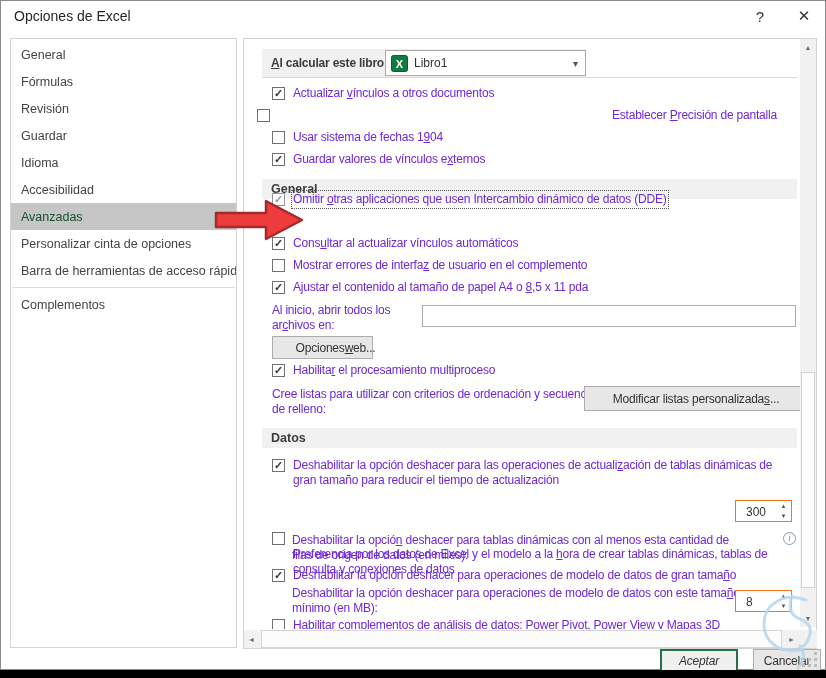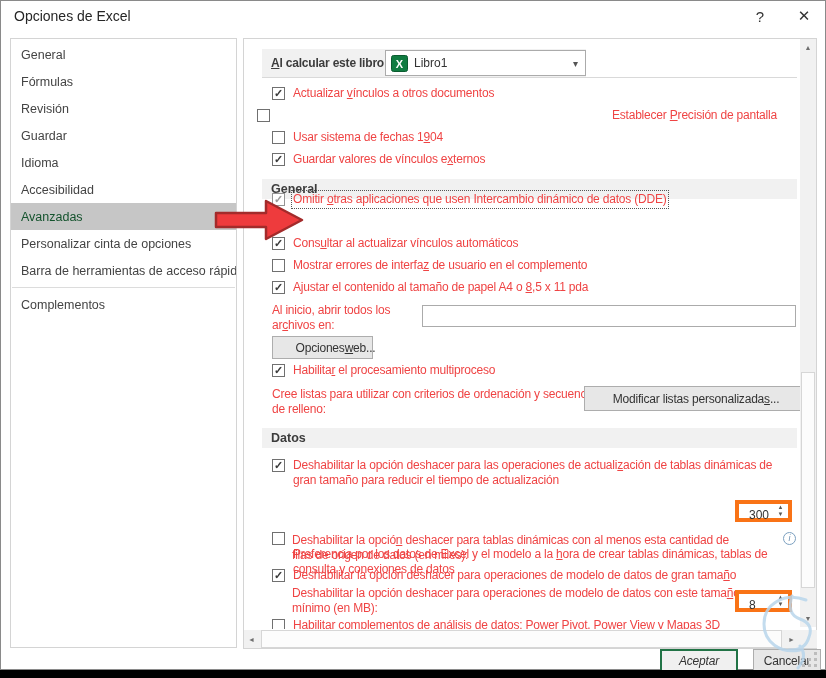--- a/index.html
+++ b/index.html
@@ -24,35 +24,35 @@
   .side-divider{height:1px;background:#dcdcdc;margin:3px 1px;}
 
   .band{background:#f1f1f1;display:flex;align-items:center;padding-left:9px;
         font-size:12.5px;font-weight:bold;color:#3c3c3c;}
   .divline{height:1px;background:#d9d9d9;}
 
   .row{display:flex;align-items:flex-start;gap:8px;}
   .cb{width:13px;height:13px;border:1px solid #707070;background:#fff;flex:none;
       font-size:11px;line-height:11px;text-align:center;color:#3b3b3b;margin-top:1px;font-weight:bold;}
   .cb.gray{color:#9b9b9b;border-color:#949494;}
-  .lbl{font-size:12px;letter-spacing:-0.2px;line-height:15px;color:#ef4444;}
+  .lbl{font-size:12px;letter-spacing:-0.2px;line-height:15px;color:#6d28d9;}
   .lbl.focusbox{outline:1px dotted #555;outline-offset:1px;}
   .lbl.bold{font-weight:bold;color:#3c3c3c;}
 
   .combo{border:1px solid #ababab;background:#fff;display:flex;align-items:center;
          padding:0 7px 0 5px;gap:6px;font-size:12px;color:#333;}
   .combo .caret{margin-left:auto;color:#555;font-size:10px;}
 
   .tinput{border:1px solid #ababab;background:#fff;font-size:12px;padding:0 4px;outline:none;}
 
   .btn{border:1px solid #adadad;background:#e7e7e7;display:flex;align-items:center;justify-content:center;
        font-size:12px;color:#333;letter-spacing:-0.2px;}
   .btn.default{border:2px solid #217346;background:#f0f0f0;}
 
-  .spin{border:4px solid #f97316;background:#fff;display:flex;}
+  .spin{border:1px solid #f97316;background:#fff;display:flex;}
   .spin .val{flex:1;font-size:12px;color:#333;padding:4px 0 0 10px;}
   .spin .arrows{width:15px;display:flex;flex-direction:column;justify-content:space-around;align-items:center;}
   .spin .sa{font-size:6px;color:#555;line-height:7px;}
 
   .info-icon{width:13px;height:13px;border:1px solid #7ba0c0;border-radius:50%;color:#7093b3;
              font-size:9px;line-height:11px;text-align:center;font-style:italic;flex:none;}
 
   .sb-track{background:#f1f1f1;}
   .sb-btn{position:absolute;display:flex;align-items:center;justify-content:center;
           font-size:7px;color:#6d6d6d;background:#f1f1f1;}

